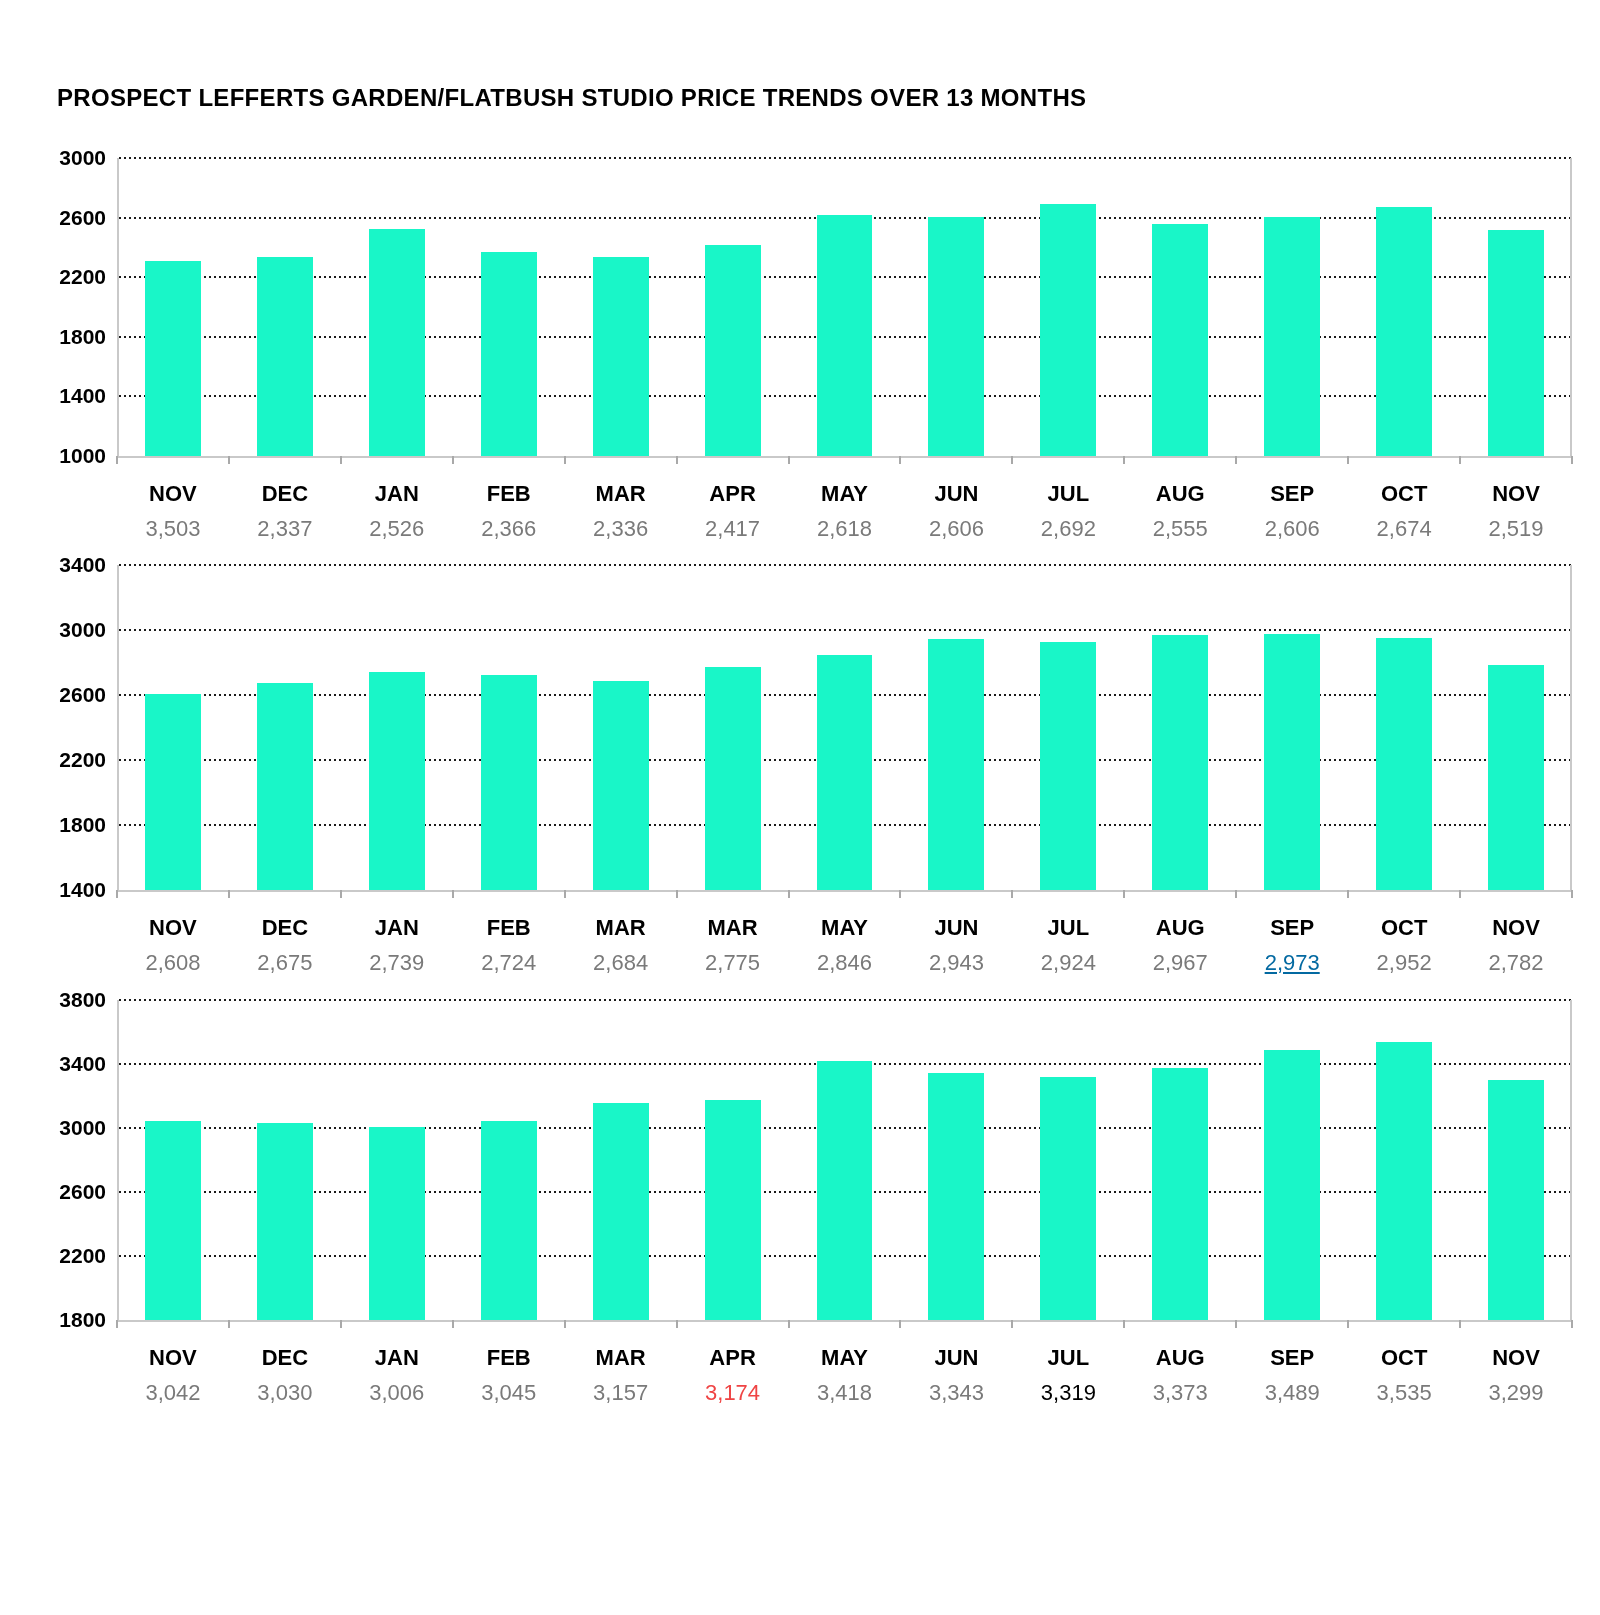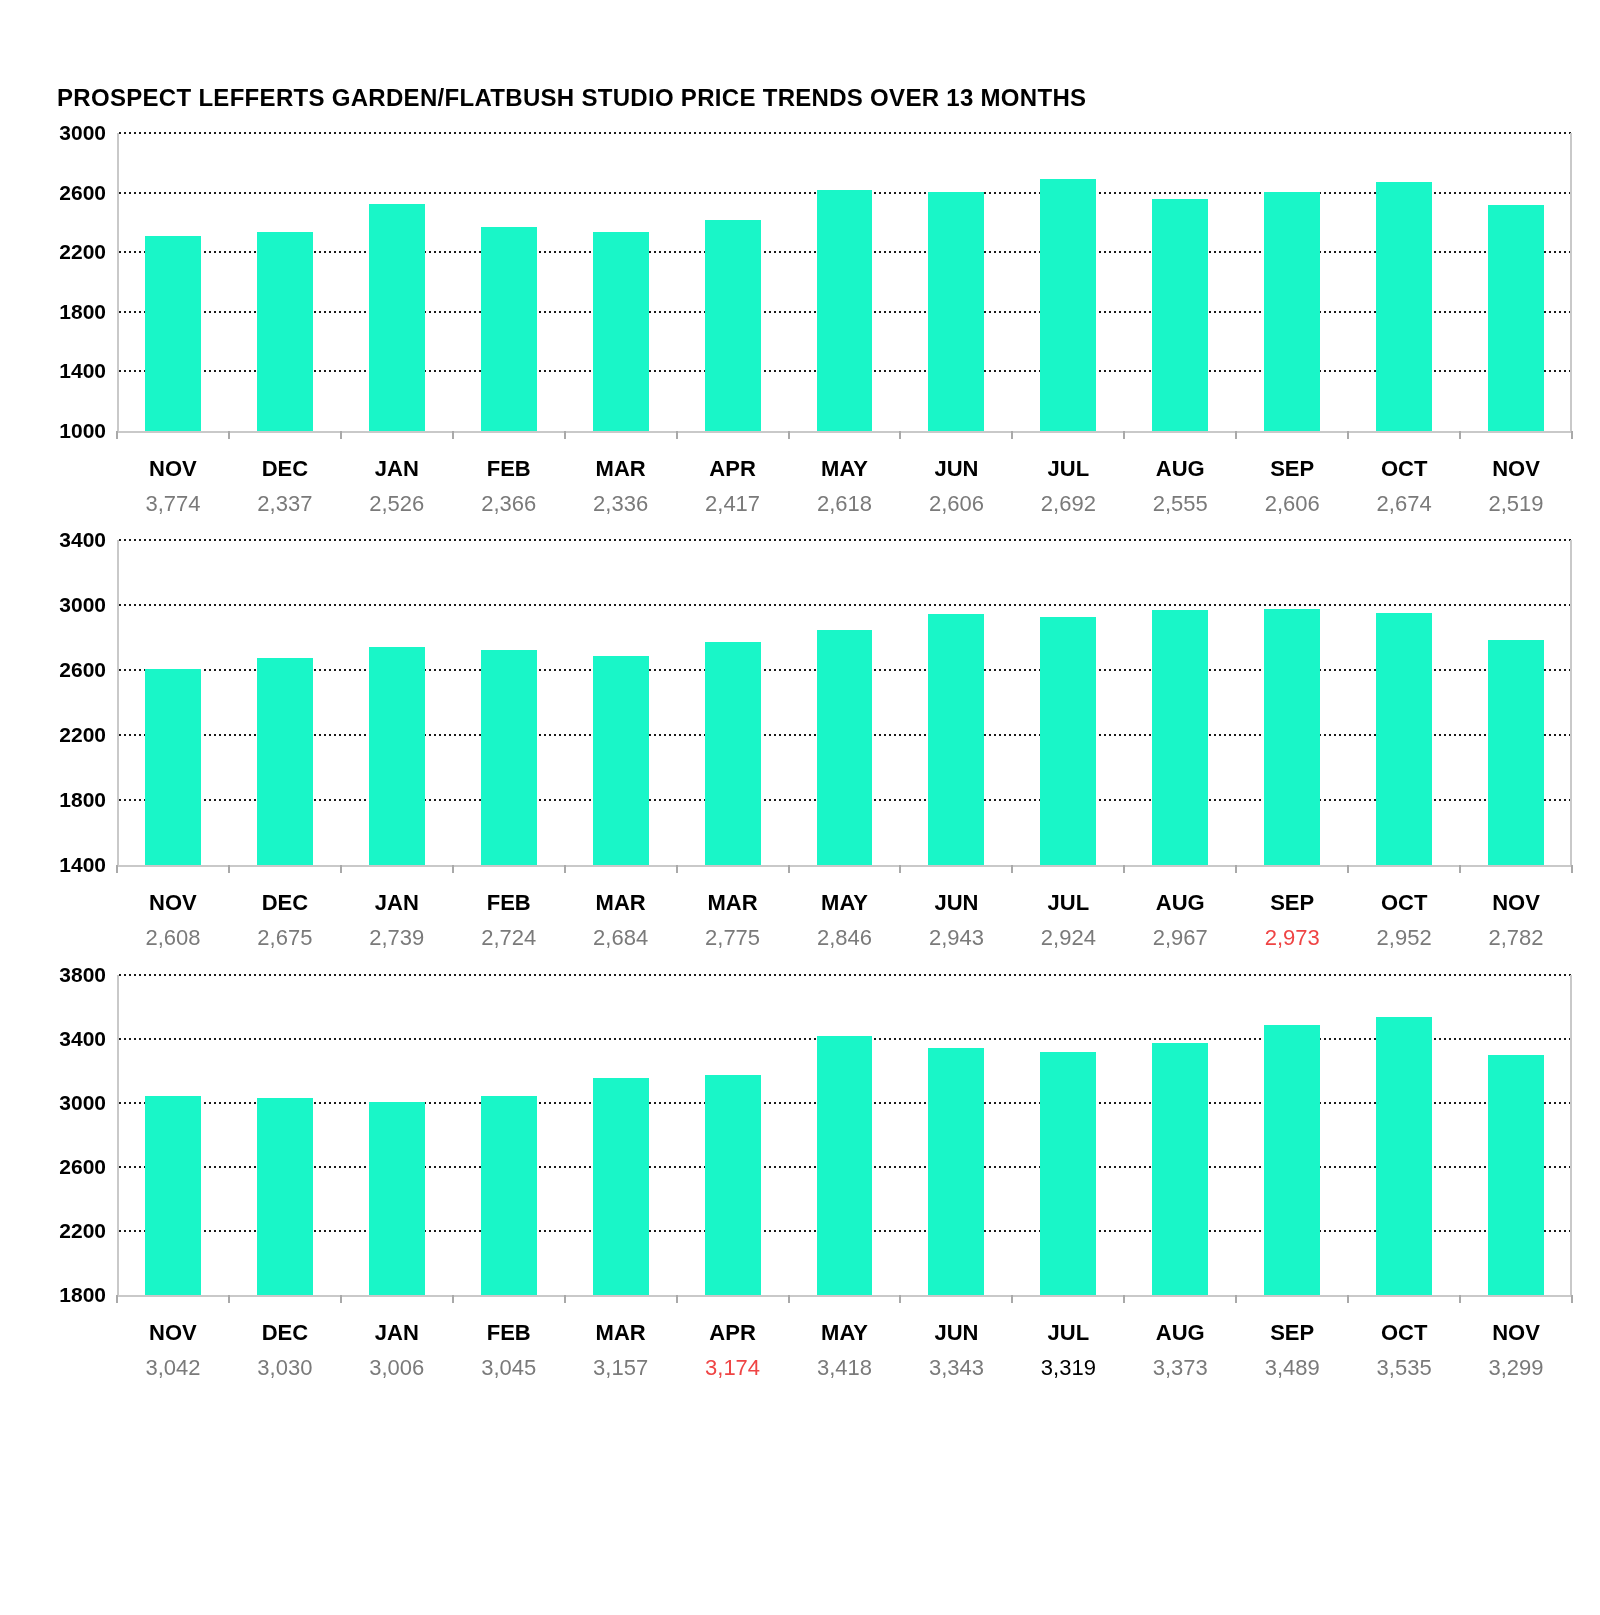--- a/index.html
+++ b/index.html
@@ -45,21 +45,21 @@
     position: absolute; transform: translateX(-50%);
     font-size: 22px; font-weight: normal; white-space: nowrap;
   }
 </style>
 </head>
 <body>
 
 <div class="page">
 
   <section class="chart-section" style="margin-top:0;">
-    <h2 class="chart-title" style="margin-bottom:21px;">PROSPECT LEFFERTS GARDEN/FLATBUSH STUDIO PRICE TRENDS OVER 13 MONTHS</h2>
+    <h2 class="chart-title" style="margin-bottom:46px;">PROSPECT LEFFERTS GARDEN/FLATBUSH STUDIO PRICE TRENDS OVER 13 MONTHS</h2>
     <div class="chart-body" style="height: 390px;">
         <div class="y-labels">
           <div class="y-tick-label" style="top: -11px;">3000</div>
           <div class="y-tick-label" style="top: 48.6px;">2600</div>
           <div class="y-tick-label" style="top: 108.2px;">2200</div>
           <div class="y-tick-label" style="top: 167.8px;">1800</div>
           <div class="y-tick-label" style="top: 227.4px;">1400</div>
           <div class="y-tick-label" style="top: 287px;">1000</div>
         </div>
         <div class="plot" style="height: 298px;">
@@ -94,21 +94,21 @@
           <div class="bar" style="left: 48.0769%; width: 3.84615%; height: 241.082px; background: rgb(25, 246, 200);"></div>
           <div class="bar" style="left: 55.7692%; width: 3.84615%; height: 239.294px; background: rgb(25, 246, 200);"></div>
           <div class="bar" style="left: 63.4615%; width: 3.84615%; height: 252.108px; background: rgb(25, 246, 200);"></div>
           <div class="bar" style="left: 71.1538%; width: 3.84615%; height: 231.695px; background: rgb(25, 246, 200);"></div>
           <div class="bar" style="left: 78.8462%; width: 3.84615%; height: 239.294px; background: rgb(25, 246, 200);"></div>
           <div class="bar" style="left: 86.5385%; width: 3.84615%; height: 249.426px; background: rgb(25, 246, 200);"></div>
           <div class="bar" style="left: 94.2308%; width: 3.84615%; height: 226.331px; background: rgb(25, 246, 200);"></div>
         </div>
         <div class="x-labels" style="top: 0px;">
           <div class="month-label" style="left: 3.84615%; top: 323px;">NOV</div>
-          <div class="value-label" style="left: 3.84615%; top: 358px; color: rgb(122, 122, 122);">3,774</div>
+          <div class="value-label" style="left: 3.84615%; top: 358px; color: rgb(122, 122, 122);">3,503</div>
           <div class="month-label" style="left: 11.5385%; top: 323px;">DEC</div>
           <div class="value-label" style="left: 11.5385%; top: 358px; color: rgb(122, 122, 122);">2,337</div>
           <div class="month-label" style="left: 19.2308%; top: 323px;">JAN</div>
           <div class="value-label" style="left: 19.2308%; top: 358px; color: rgb(122, 122, 122);">2,526</div>
           <div class="month-label" style="left: 26.9231%; top: 323px;">FEB</div>
           <div class="value-label" style="left: 26.9231%; top: 358px; color: rgb(122, 122, 122); text-align: right;">2,366</div>
           <div class="month-label" style="left: 34.6154%; top: 323px;">MAR</div>
           <div class="value-label" style="left: 34.6154%; top: 358px; color: rgb(122, 122, 122);">2,336</div>
           <div class="month-label" style="left: 42.3077%; top: 323px;">APR</div>
           <div class="value-label" style="left: 42.3077%; top: 358px; color: rgb(122, 122, 122);">2,417</div>
@@ -192,21 +192,21 @@
           <div class="value-label" style="left: 42.3077%; top: 385px; color: rgb(122, 122, 122);">2,775</div>
           <div class="month-label" style="left: 50%; top: 350px;">MAY</div>
           <div class="value-label" style="left: 50%; top: 385px; color: rgb(122, 122, 122);">2,846</div>
           <div class="month-label" style="left: 57.6923%; top: 350px;">JUN</div>
           <div class="value-label" style="left: 57.6923%; top: 385px; color: rgb(122, 122, 122);">2,943</div>
           <div class="month-label" style="left: 65.3846%; top: 350px;">JUL</div>
           <div class="value-label" style="left: 65.3846%; top: 385px; color: rgb(122, 122, 122);">2,924</div>
           <div class="month-label" style="left: 73.0769%; top: 350px;">AUG</div>
           <div class="value-label" style="left: 73.0769%; top: 385px; color: rgb(122, 122, 122);">2,967</div>
           <div class="month-label" style="left: 80.7692%; top: 350px;">SEP</div>
-          <div class="value-label" style="left: 80.7692%; top: 385px; color: #ef4444;">2,973</div>
+          <div class="value-label" style="left: 80.7692%; top: 385px; color: #0369a1; text-decoration: underline;">2,973</div>
           <div class="month-label" style="left: 88.4615%; top: 350px;">OCT</div>
           <div class="value-label" style="left: 88.4615%; top: 385px; color: rgb(122, 122, 122);">2,952</div>
           <div class="month-label" style="left: 96.1538%; top: 350px;">NOV</div>
           <div class="value-label" style="left: 96.1538%; top: 385px; color: rgb(122, 122, 122);">2,782</div>
         </div>
       </div>
   </section>
 
   <section class="chart-section" style="margin-top:18px;">
     <div class="chart-body" style="height: 412px;">

